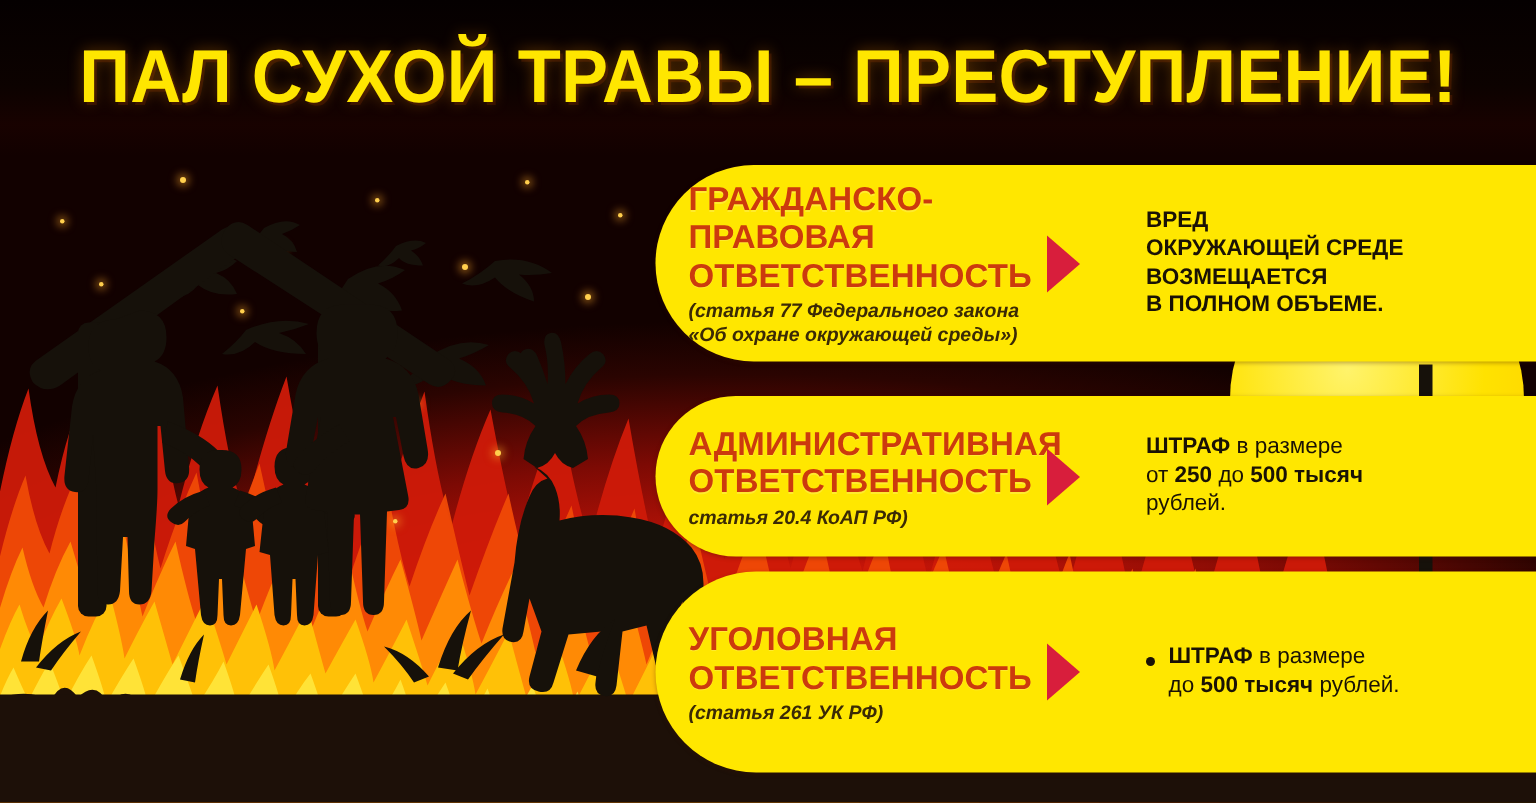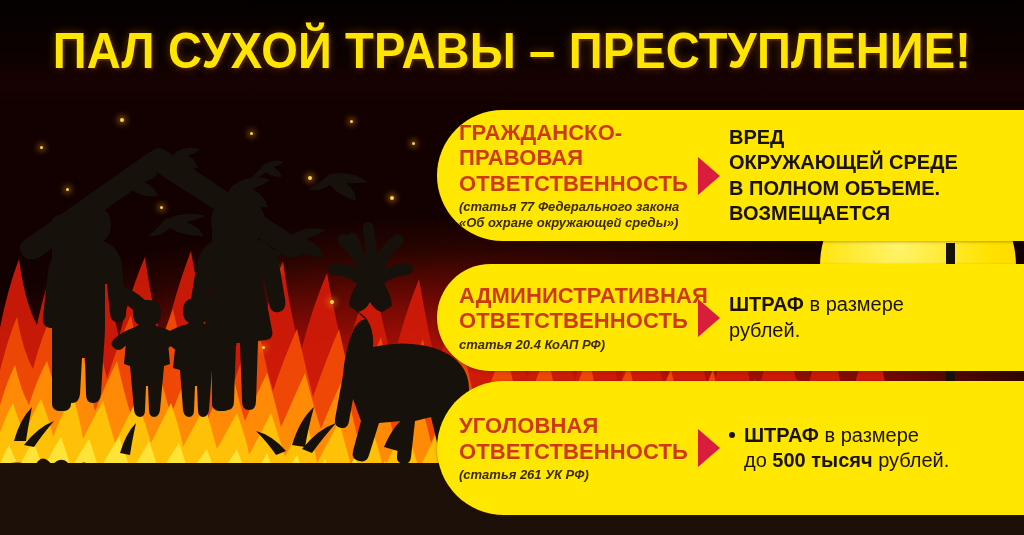--- a/index.html
+++ b/index.html
@@ -148,22 +148,23 @@
     display: flex;
     align-items: center;
     justify-content: center;
   }
   .arrow svg { display: block; }
 
   .panel-right {
     flex: 1 1 auto;
     padding-right: 14px;
     color: #1a1205;
-    font-size: 20px;
+    font-size: 15px;
     line-height: 1.26;
+    margin-left: 35px;
   }
   .panel-right .ln { white-space: nowrap; }
 
   .bullets { list-style: none; margin: 0; padding: 0; }
   .bullets li {
     position: relative;
     padding-left: 15px;
     margin-bottom: 6px;
   }
   .bullets li:last-child { margin-bottom: 0; }
@@ -310,42 +311,43 @@
       </div>
     </div>
     <div class="arrow">
       <svg width="26" height="42" viewBox="0 0 26 42" aria-hidden="true">
         <path d="M2 2 L24 21 L2 40 Z" fill="#d81e3c"></path>
       </svg>
     </div>
     <div class="panel-right">
       <div class="ln" style="font-weight:bold">ВРЕД</div>
       <div class="ln" style="font-weight:bold">ОКРУЖАЮЩЕЙ СРЕДЕ</div>
+      <div class="ln" style="font-weight:bold">ВОЗМЕЩАЕТСЯ</div>
       <div class="ln" style="font-weight:bold">В ПОЛНОМ ОБЪЕМЕ.</div>
-      <div class="ln" style="font-weight:bold">ВОЗМЕЩАЕТСЯ</div>
     </div>
   </div>
 
   <div class="panel p2">
     <div class="panel-left">
       <div class="cat-title">
         <div>АДМИНИСТРАТИВНАЯ</div>
         <div>ОТВЕТСТВЕННОСТЬ</div>
       </div>
       <div class="cat-ref">
         <div>статья 20.4 КоАП РФ)</div>
       </div>
     </div>
     <div class="arrow">
       <svg width="26" height="42" viewBox="0 0 26 42" aria-hidden="true">
         <path d="M2 2 L24 21 L2 40 Z" fill="#d81e3c"></path>
       </svg>
     </div>
     <div class="panel-right">
         <div class="ln"><span style="font-weight: bold;">ШТРАФ</span><span style="font-weight: normal;"> в размере</span></div>
+        <div class="ln"><span style="font-weight: normal;">от </span><span style="font-weight: bold;">250</span><span style="font-weight: normal;"> до </span><span style="font-weight: bold;">500 тысяч</span></div>
         <div class="ln"><span style="font-weight: normal;">рублей.</span></div>
       </div>
   </div>
 
   <div class="panel p3">
     <div class="panel-left">
       <div class="cat-title">
         <div>УГОЛОВНАЯ</div>
         <div>ОТВЕТСТВЕННОСТЬ</div>
       </div>

